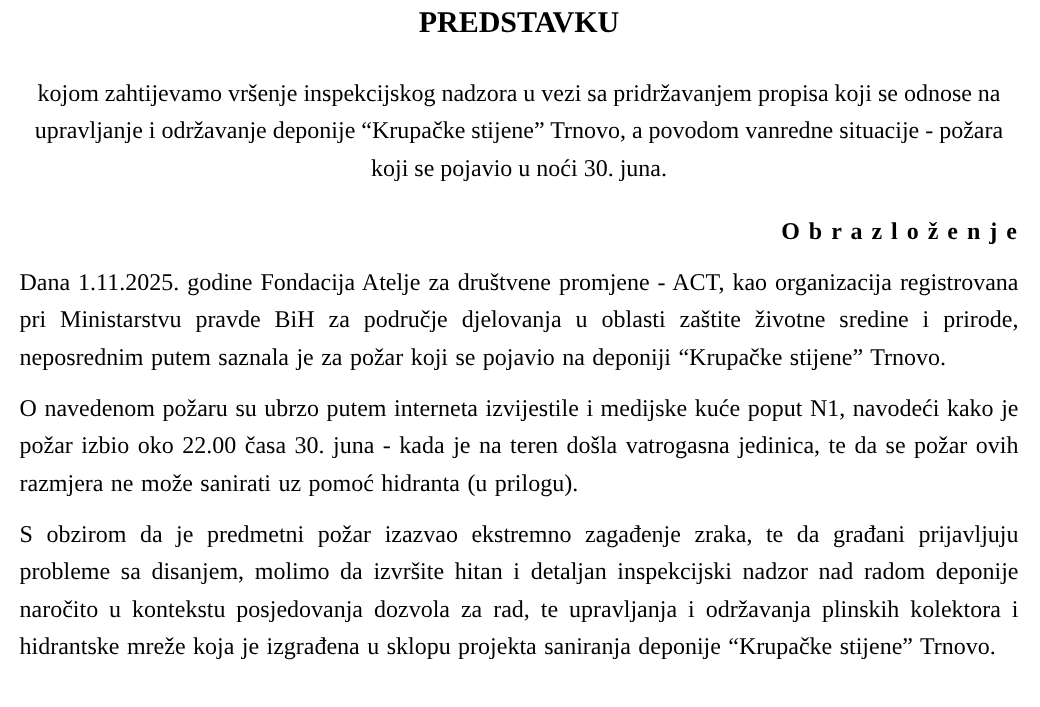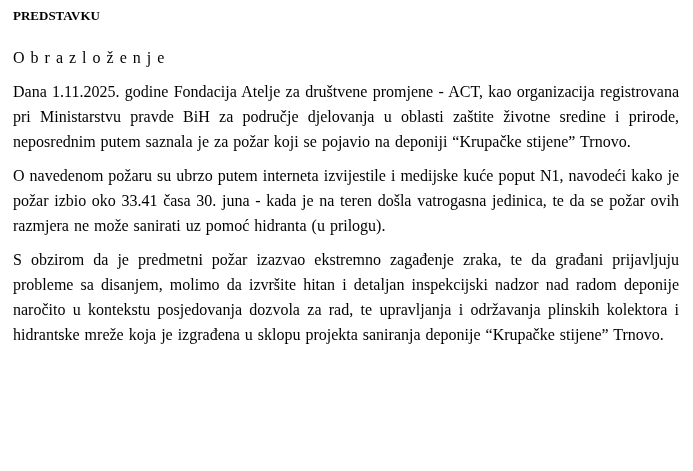--- a/index.html
+++ b/index.html
@@ -14,48 +14,50 @@
     height: 471px;
     padding: 0 14px 0 13px;
     font-family: "Liberation Serif", "DejaVu Serif", serif;
     font-size: 16px;
     line-height: 25px;
     color: #000000;
     background: #ffffff;
   }
   .doc-title {
     margin-top: 3px;
+    text-align: center;
     font-weight: bold;
-    font-size: 13px;
+    font-size: 20px;
   }
   .intro-para {
     margin-top: 22px;
     text-align: center;
   }
   .section-heading {
     margin-top: 17px;
-    text-align: left;
-    font-weight: normal;
+    text-align: right;
+    font-weight: bold;
     font-size: 16px;
     letter-spacing: 1px;
   }
   .body-para {
     margin-top: 9px;
     text-align: justify;
     text-justify: inter-word;
     word-spacing: 0.06em;
   }
 </style>
 </head>
 <body>
 
 <div class="page">
   <div class="doc-title">PREDSTAVKU</div>
 
+  <p class="intro-para">kojom zahtijevamo vršenje inspekcijskog nadzora u vezi sa pridržavanjem propisa koji se odnose na upravljanje i održavanje deponije “Krupačke stijene” Trnovo, a povodom vanredne situacije - požara koji se pojavio u noći 30. juna.</p>
 
   <div class="section-heading">O b r a z l o ž e n j e</div>
 
   <p class="body-para">Dana 1.11.2025. godine Fondacija Atelje za društvene promjene - ACT, kao organizacija registrovana pri Ministarstvu pravde BiH za područje djelovanja u oblasti zaštite životne sredine i prirode, neposrednim putem saznala je za požar koji se pojavio na deponiji “Krupačke stijene” Trnovo.</p>
 
-  <p class="body-para">O navedenom požaru su ubrzo putem interneta izvijestile i medijske kuće poput N1, navodeći kako je požar izbio oko 33.41 časa 30. juna - kada je na teren došla vatrogasna jedinica, te da se požar ovih razmjera ne može sanirati uz pomoć hidranta (u prilogu).</p>
+  <p class="body-para">O navedenom požaru su ubrzo putem interneta izvijestile i medijske kuće poput N1, navodeći kako je požar izbio oko 22.00 časa 30. juna - kada je na teren došla vatrogasna jedinica, te da se požar ovih razmjera ne može sanirati uz pomoć hidranta (u prilogu).</p>
 
   <p class="body-para">S obzirom da je predmetni požar izazvao ekstremno zagađenje zraka, te da građani prijavljuju probleme sa disanjem, molimo da izvršite hitan i detaljan inspekcijski nadzor nad radom deponije naročito u kontekstu posjedovanja dozvola za rad, te upravljanja i održavanja plinskih kolektora i hidrantske mreže koja je izgrađena u sklopu projekta saniranja deponije “Krupačke stijene” Trnovo.</p>
 </div>
 
 </body></html>

